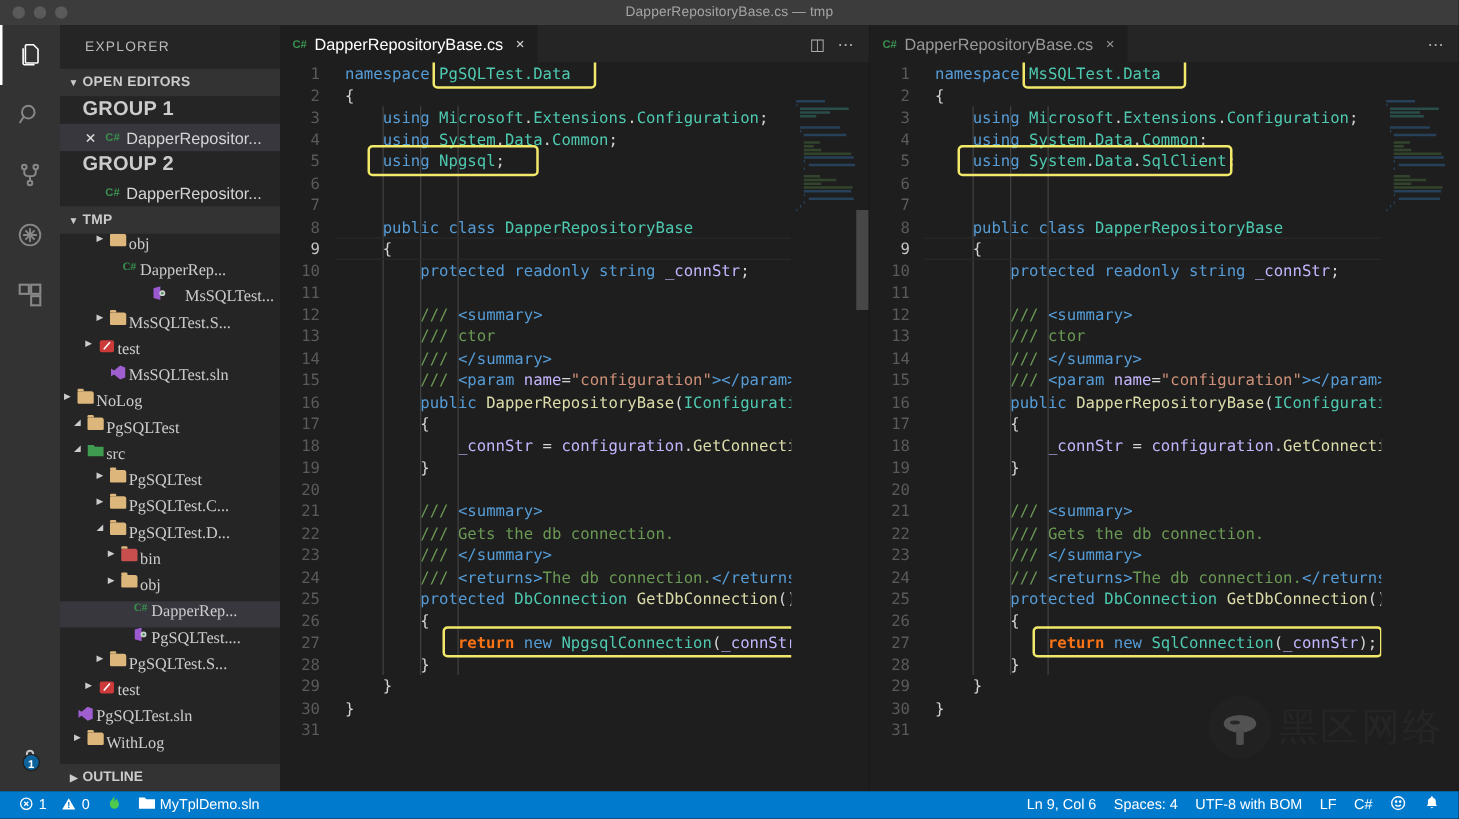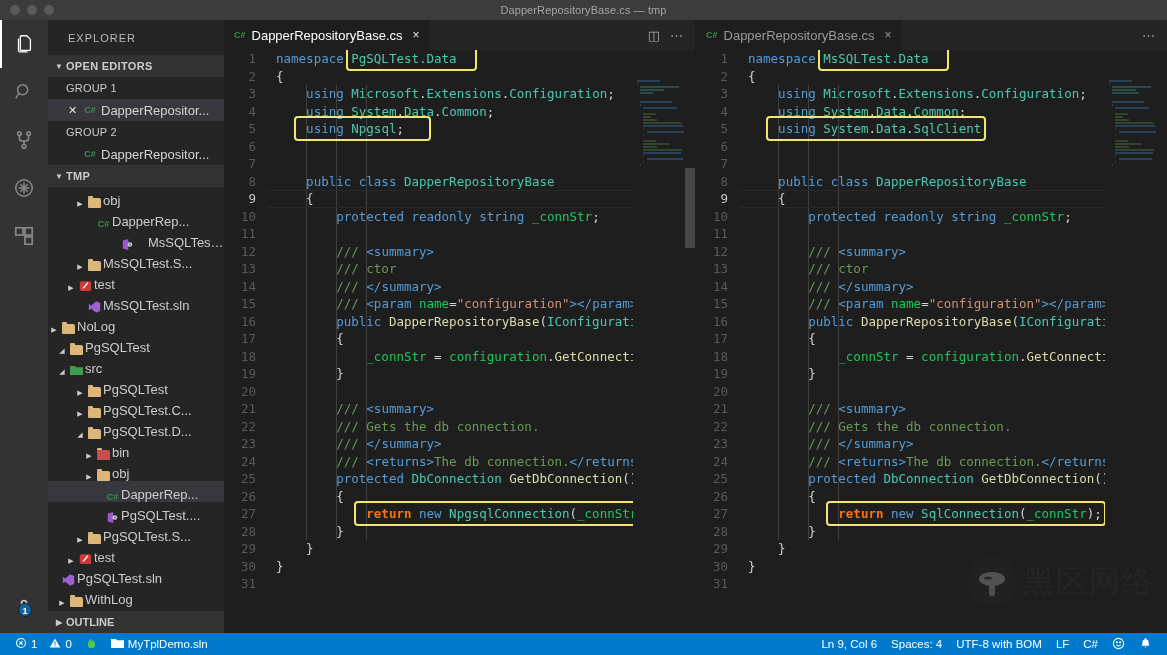--- a/index.html
+++ b/index.html
@@ -54,36 +54,36 @@
     height:35px; display:flex; align-items:center; padding-left:20px;
     font-size:11px; letter-spacing:1px; color:#bbbbbb; text-transform:uppercase;
   }
   .section-head{
     height:22px; background:#333333; display:flex; align-items:center;
     font-size:11px; font-weight:bold; color:#cccccc; letter-spacing:.3px;
     padding-left:4px;
   }
   .twisty{ width:14px; text-align:center; font-size:8px; color:#ccc; }
   .group-head{
-    height:22px; display:flex; align-items:center; font-size:11px;
-    font-weight:normal; color:#cccccc; padding-left:18px; letter-spacing:.2px;
+    height:22px; display:flex; align-items:center; font-size:16px;
+    font-weight:bold; color:#cccccc; padding-left:18px; letter-spacing:.2px;
   }
   .oe-row{
     height:22px; display:flex; align-items:center; font-size:13px;
     color:#cfcfcf; padding-left:18px; gap:4px; white-space:nowrap;
   }
   .oe-row.sel{ background:#37373d; }
   .close-x{ width:13px; font-size:11px; color:#e0e0e0; text-align:center; }
   .cs-icon{ font-size:9px; color:#3a8f4f; font-weight:bold; width:14px; text-align:center;}
   .oe-label{ font-size:13px; color:#d4d4d4; }
 
   .tree{ flex:1; overflow:hidden; }
   .row{
-    height:21px; display:flex; align-items:flex-end; font-size:13px;
-    color:#cccccc; white-space:nowrap; position:relative;
+    height:21px; display:flex; align-items:flex-start; font-size:13px;
+    color:#cccccc; white-space:nowrap; position:relative;font-family:Liberation Serif, serif;
   }
   .row.sel{ background:#37373d; }
   .arrow{ width:12px; text-align:center; font-size:7px; color:#ccc; flex:0 0 12px;}
   .ico{ width:17px; flex:0 0 17px; display:flex; align-items:center; justify-content:center;}
   .lbl{ overflow:hidden; text-overflow:ellipsis; }
   .outline{
     height:22px; background:#333333; display:flex; align-items:center;
     font-size:11px; font-weight:bold; color:#cccccc; padding-left:4px;
   }
 
@@ -127,21 +127,21 @@
   .ctext{ flex:1; position:relative; padding-left:8px; overflow:hidden;}
   .cur-line-border{ position:absolute; left:44px; right:0; height:17.5px; border-top:1px solid #282828; border-bottom:1px solid #282828; pointer-events:none;}
 
   
   .iguide{ position:absolute; top:0; width:1px; background:#404040; }
 
   
   .k  { color:#569cd6; }   
   .kc { color:#f97316;font-weight:bold; }   
   .t  { color:#4ec9b0; }   
-  .n  { color:#22c55e; }   
+  .n  { color:#c4b5fd; }   
   .s  { color:#ce9178; }   
   .cm { color:#6a9955; }   
   .xt { color:#569cd6; }   
   .p  { color:#d4d4d4; }   
   .m  { color:#dcdcaa; }   
 
   .hl-box{
     position:absolute; border:2px solid #f2e96b; border-radius:4px;
     pointer-events:none;
   }

